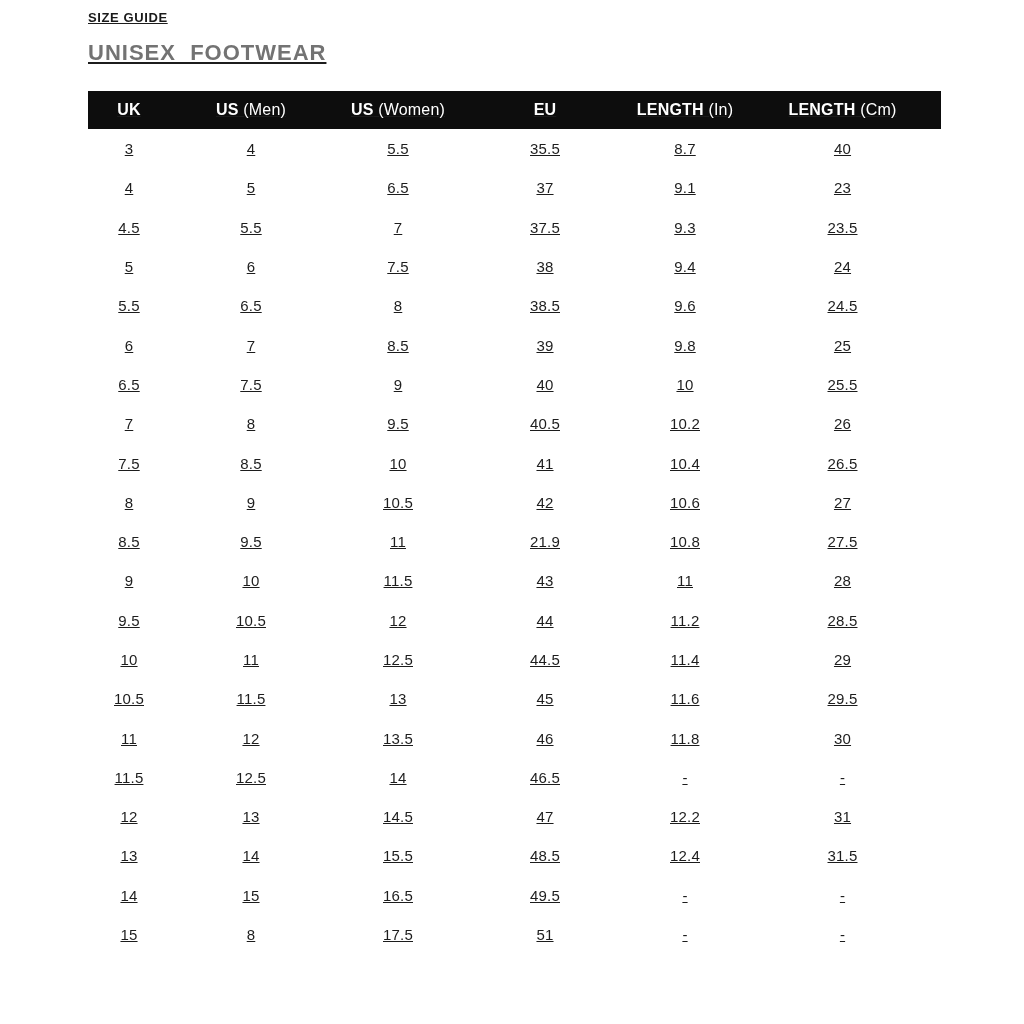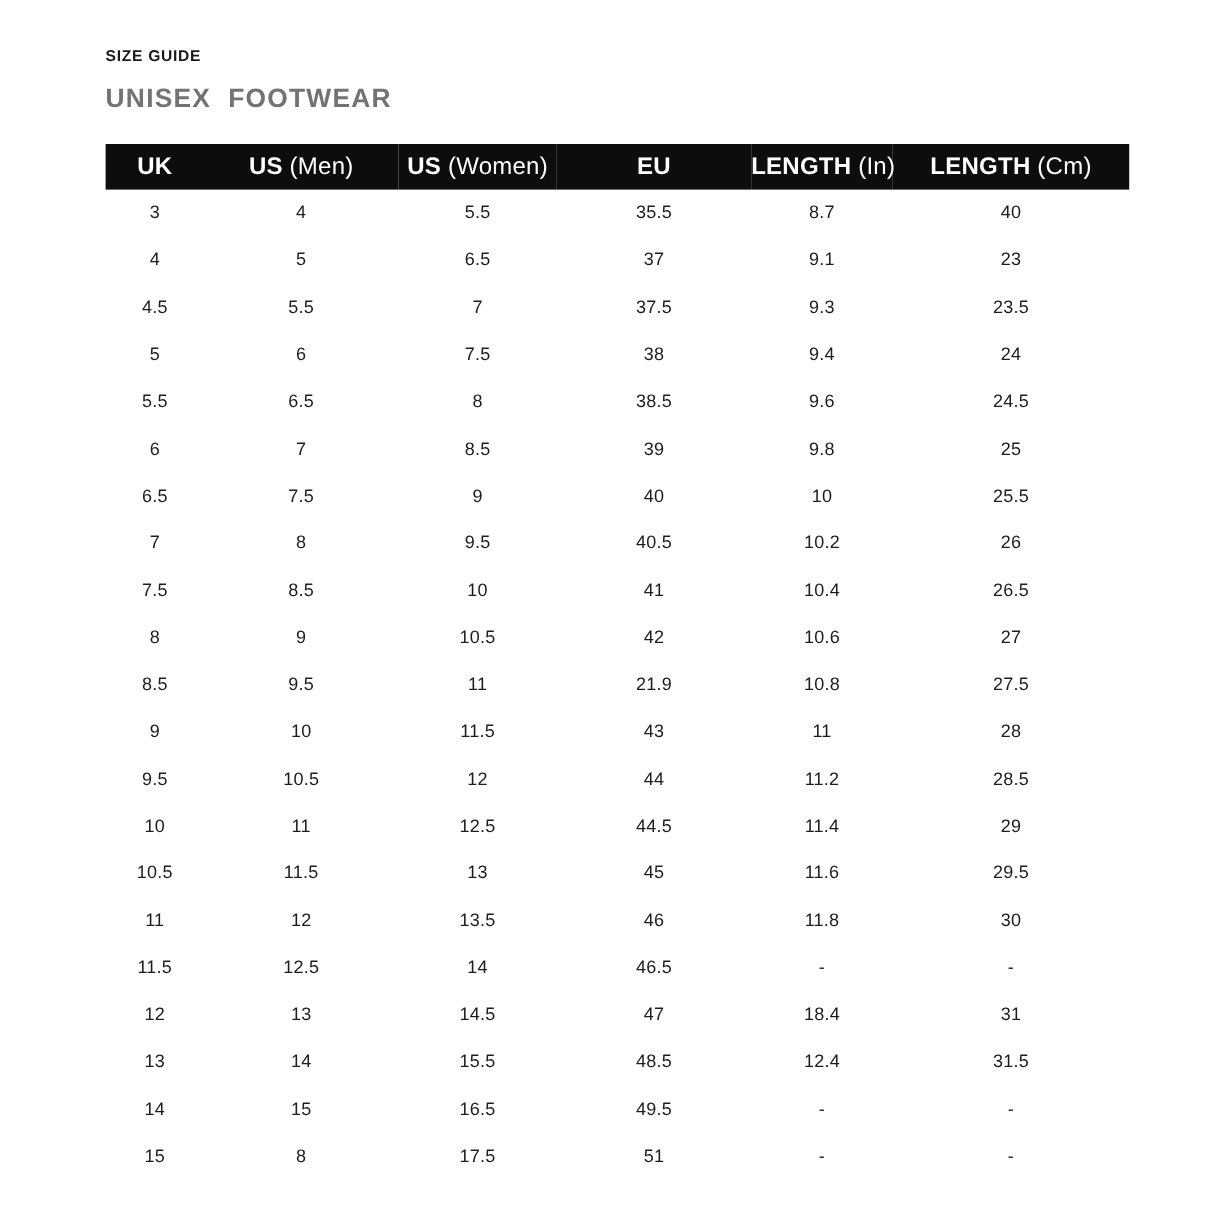--- a/index.html
+++ b/index.html
@@ -8,22 +8,23 @@
     padding: 0;
     width: 1024px;
     height: 1024px;
     background: #ffffff;
     font-family: "Liberation Sans", "DejaVu Sans", sans-serif;
     color: #1c1c1c;
   }
   .page {
     width: 1024px;
     height: 1024px;
-    padding: 39px 0 0 88px;
+    padding: 10px 0 0 88px;
     overflow: hidden;
+    text-decoration: underline;
   }
   .eyebrow {
     font-size: 13px;
     font-weight: 700;
     letter-spacing: 0.6px;
     color: #1a1a1a;
     margin: 0;
   }
   .title {
     font-size: 22px;
@@ -38,21 +39,21 @@
     table-layout: fixed;
     width: 853px;
     margin-top: 25px;
   }
   table.size-table thead tr {
     background: #0d0d0d;
     height: 38px;
   }
   table.size-table th {
     color: #ffffff;
-    font-size: 20px;
+    font-size: 16px;
     font-weight: 700;
     text-align: center;
     padding: 0;
     white-space: nowrap;
     letter-spacing: 0.2px;
   }
   table.size-table th .hdr-light {
     font-weight: 400;
   }
   table.size-table td {
@@ -227,21 +228,21 @@
           <td>14</td>
           <td>46.5</td>
           <td>-</td>
           <td>-</td>
         </tr>
         <tr>
           <td>12</td>
           <td>13</td>
           <td>14.5</td>
           <td>47</td>
-          <td>18.4</td>
+          <td>12.2</td>
           <td>31</td>
         </tr>
         <tr>
           <td>13</td>
           <td>14</td>
           <td>15.5</td>
           <td>48.5</td>
           <td>12.4</td>
           <td>31.5</td>
         </tr>

